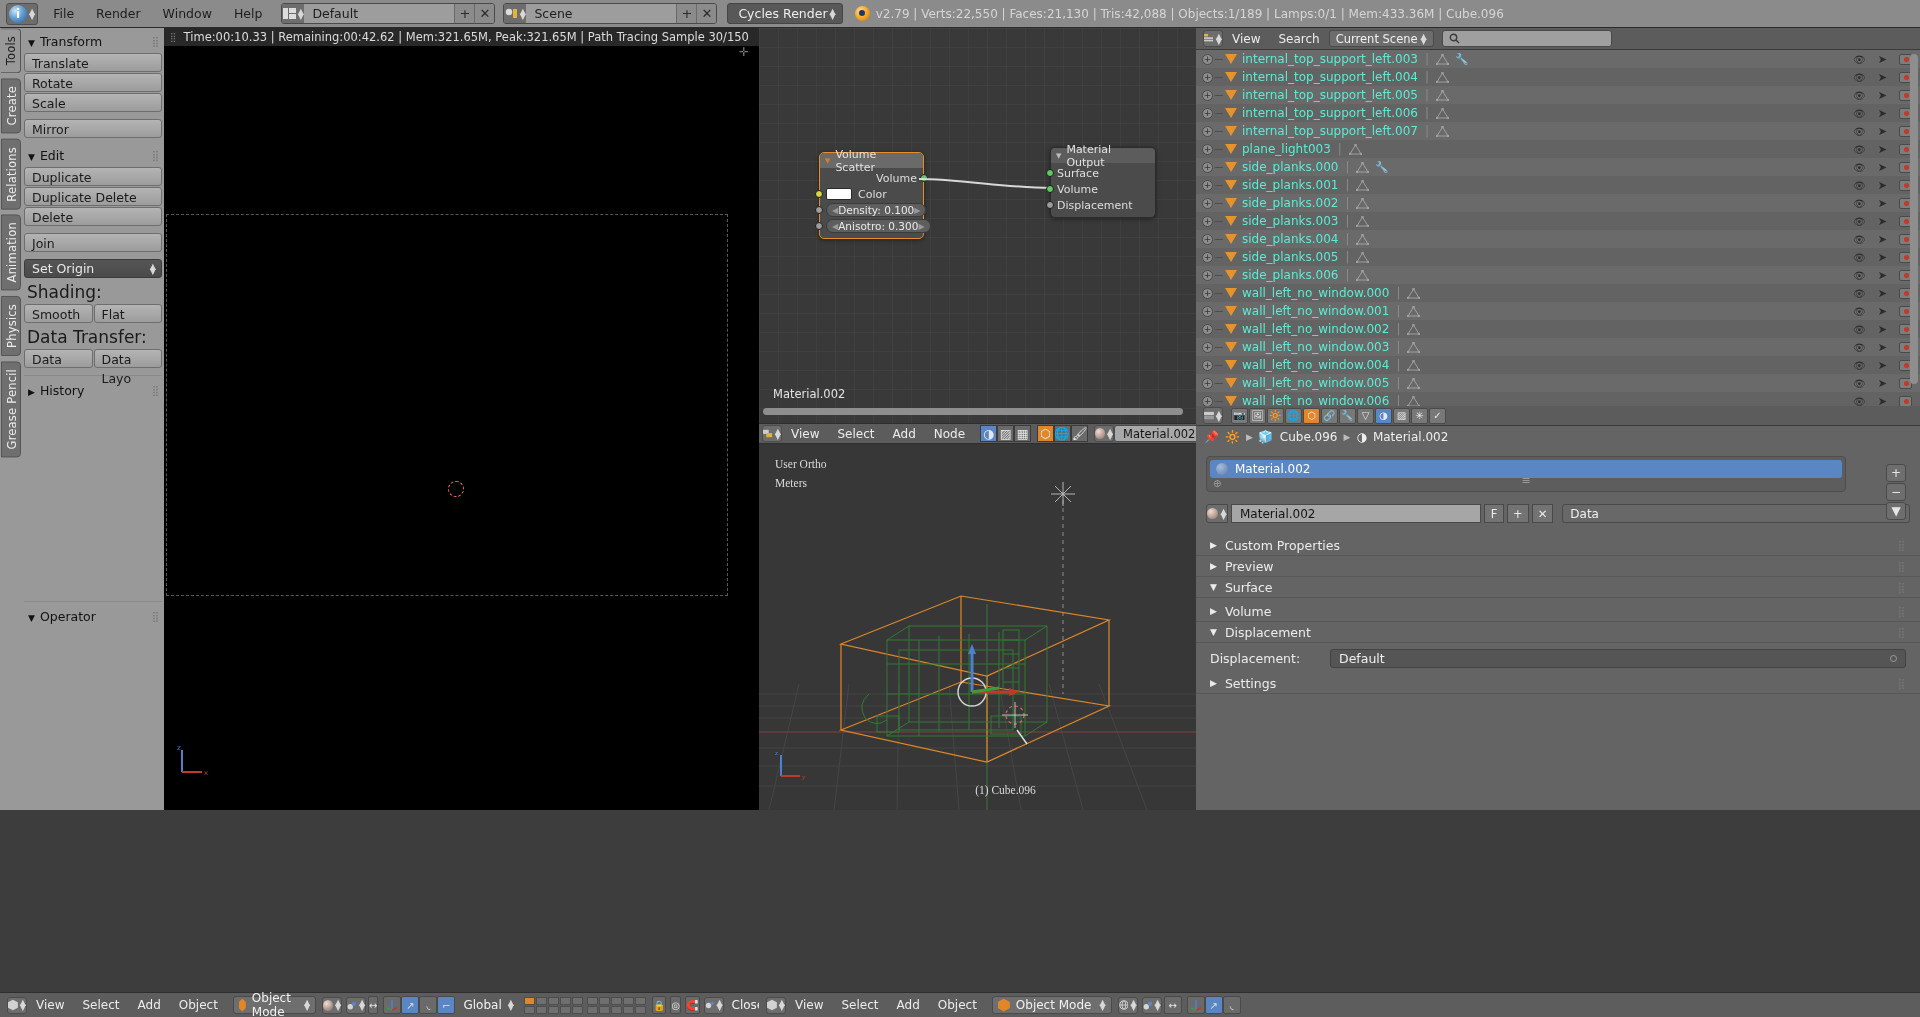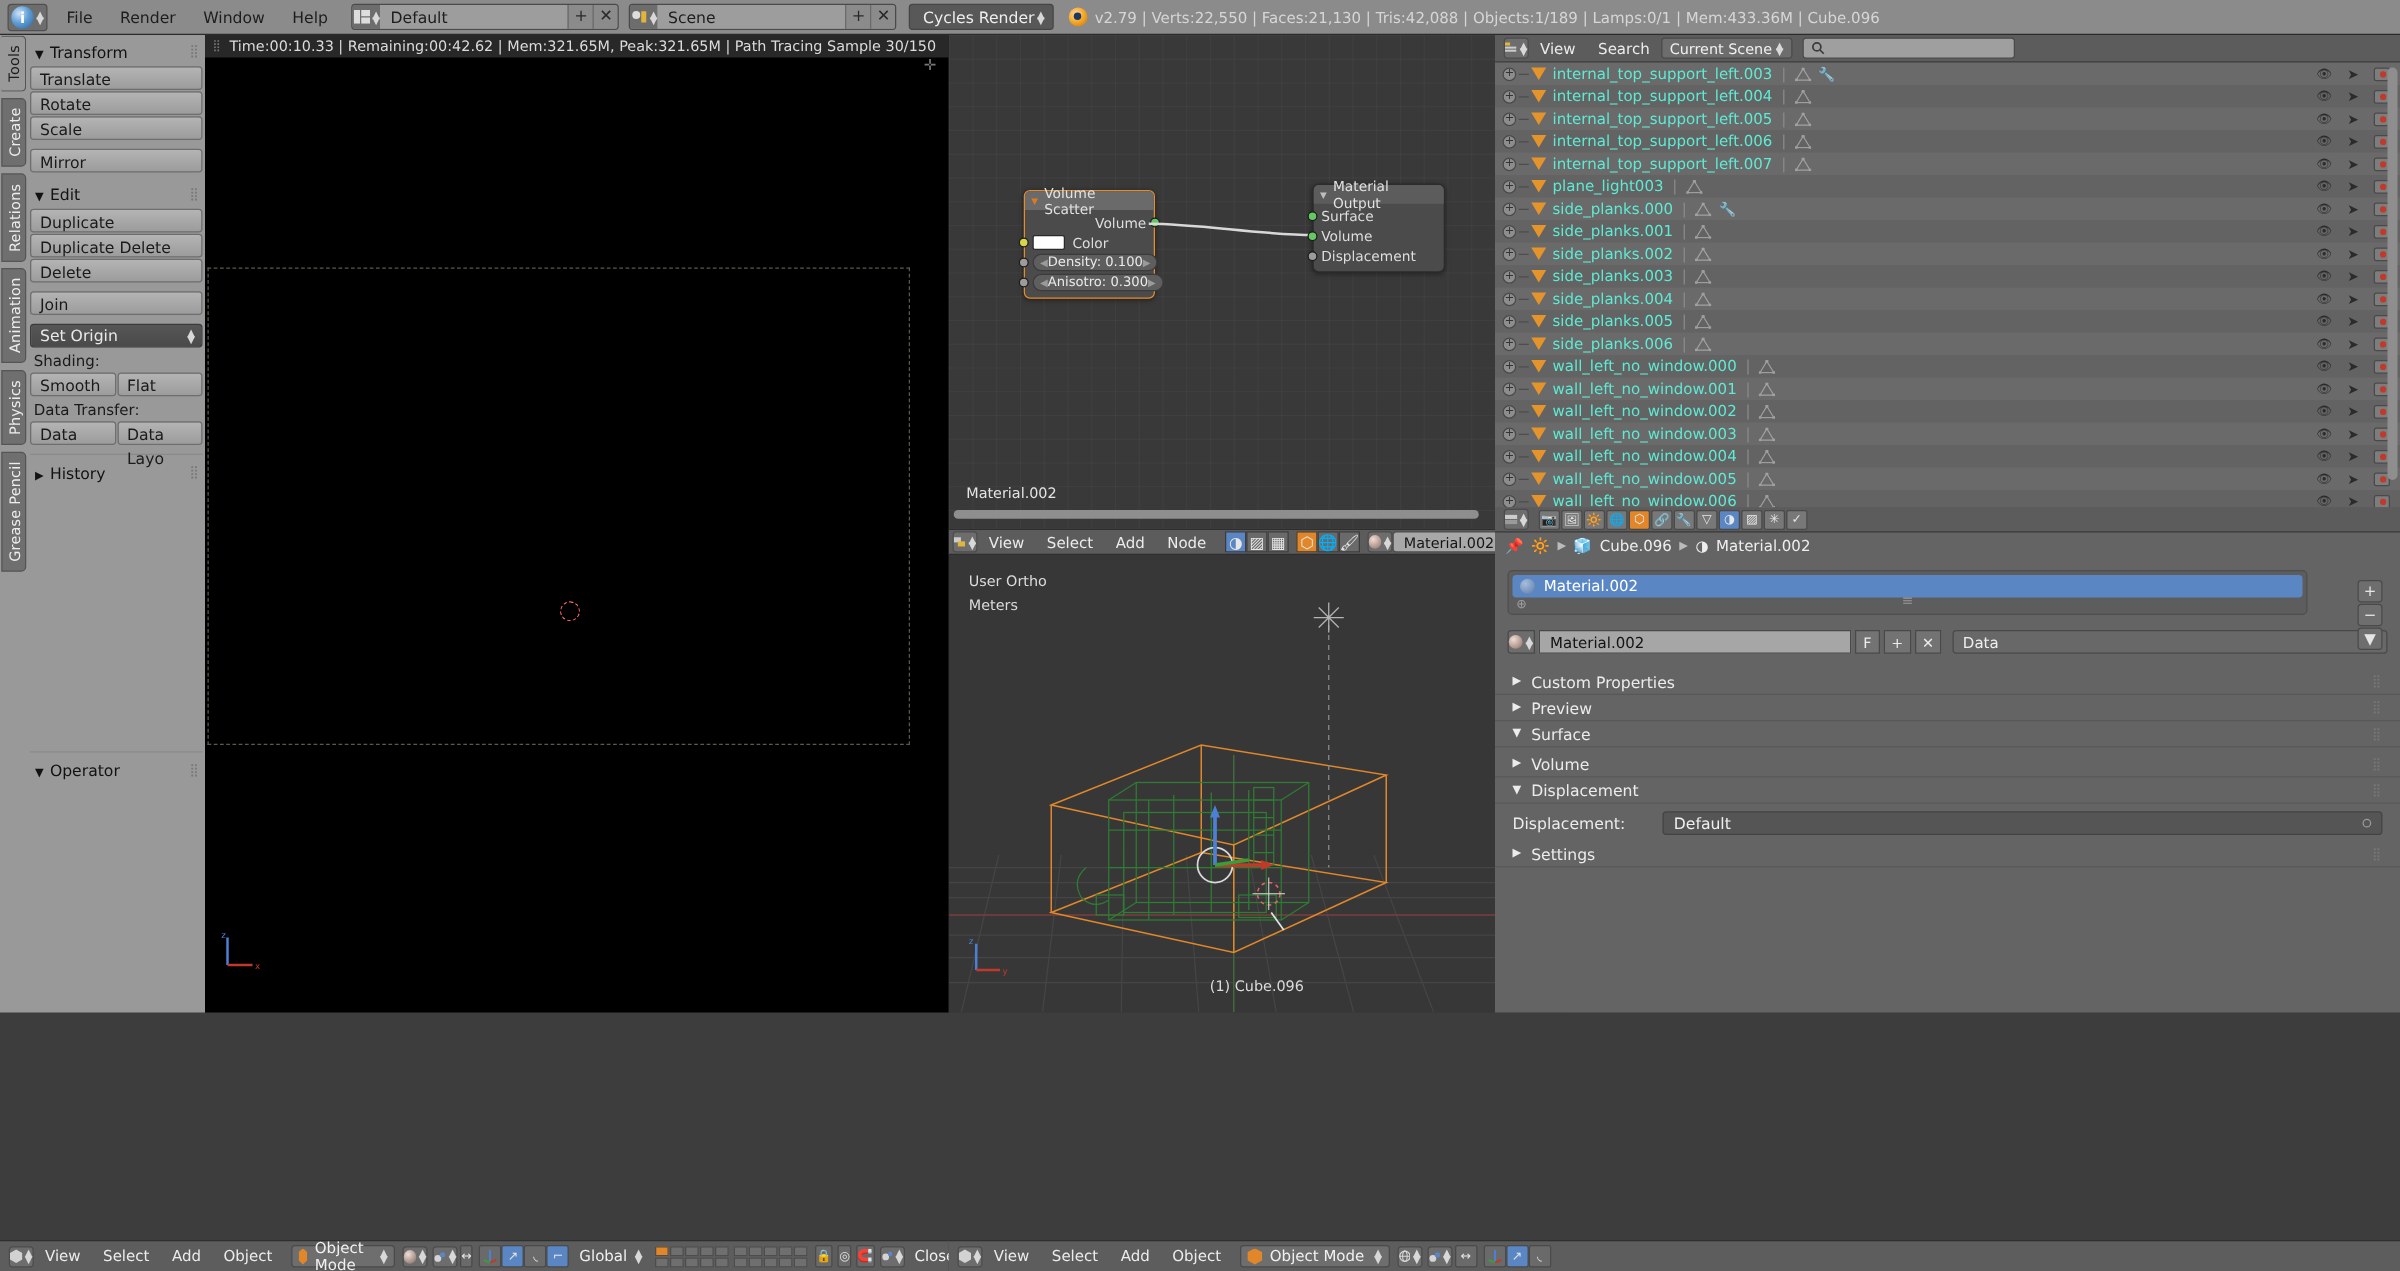--- a/index.html
+++ b/index.html
@@ -88,21 +88,21 @@
     background:linear-gradient(#b4b4b4,#9c9c9c);
     border:1px solid #6e6e6e;border-radius:3px;
     color:#1a1a1a;font-size:12.5px;padding-left:7px;margin-bottom:1px;
   }
   .tbtn.dark {
     background:linear-gradient(#565656,#4a4a4a); color:#e9e9e9; border-color:#3b3b3b;
     display:flex;align-items:center;justify-content:space-between;padding-right:5px;
   }
   .tbtn-group { display:flex; gap:1px; margin-bottom:1px;}
   .tbtn-group .tbtn { margin-bottom:0;}
-  .sublabel { color:#1a1a1a; font-size:12px; padding:3px 2px 2px 3px;}
+  .sublabel { color:#1a1a1a; font-size:17px; padding:3px 2px 2px 3px;}
   .tgap { height:6px;}
   .hsep { height:1px; background:#8a8a8a; margin:7px 0 3px 0;}
   .operator-panel {
     position:absolute; left:24px; bottom:182px; width:138px;
   }
 
   
   .renderview {
     position:absolute; left:164px; top:28px; width:595px; height:782px;
     background:#000;
@@ -175,21 +175,21 @@
   .ib {width:17px;height:17px;border:1px solid #3c3c3c;display:flex;align-items:center;justify-content:center;background:#6a6a6a;}
   .ib.on{background:#5a87c4;}
   .matfield {
     display:flex;align-items:center;height:17px;background:#a8a8a8;border:1px solid #4c4c4c;
     border-radius:3px;padding:0 8px;color:#151515;font-size:11.5px;min-width:115px;
   }
 
   
   .viewport {
     position:absolute; left:759px; top:444px; width:493px; height:366px;
-    background:#373737; overflow:hidden;
+    background:#373737; overflow:hidden;font-family:Liberation Serif, serif;
   }
   .vp-text{position:absolute;left:16px;font-size:11.5px;color:#dcdcdc;}
   .vp-obj{position:absolute;left:0;right:0;bottom:14px;text-align:center;font-size:11.5px;color:#dcdcdc;}
   .vp-plus{position:absolute;right:6px;top:28px;color:#7c7c7c;font-size:12px;}
   .vp-axis{position:absolute;left:14px;bottom:28px;width:34px;height:34px;}
 
   
   .outliner {
     position:absolute; left:1196px; top:28px; width:724px; height:378px;
     background:#646464;

